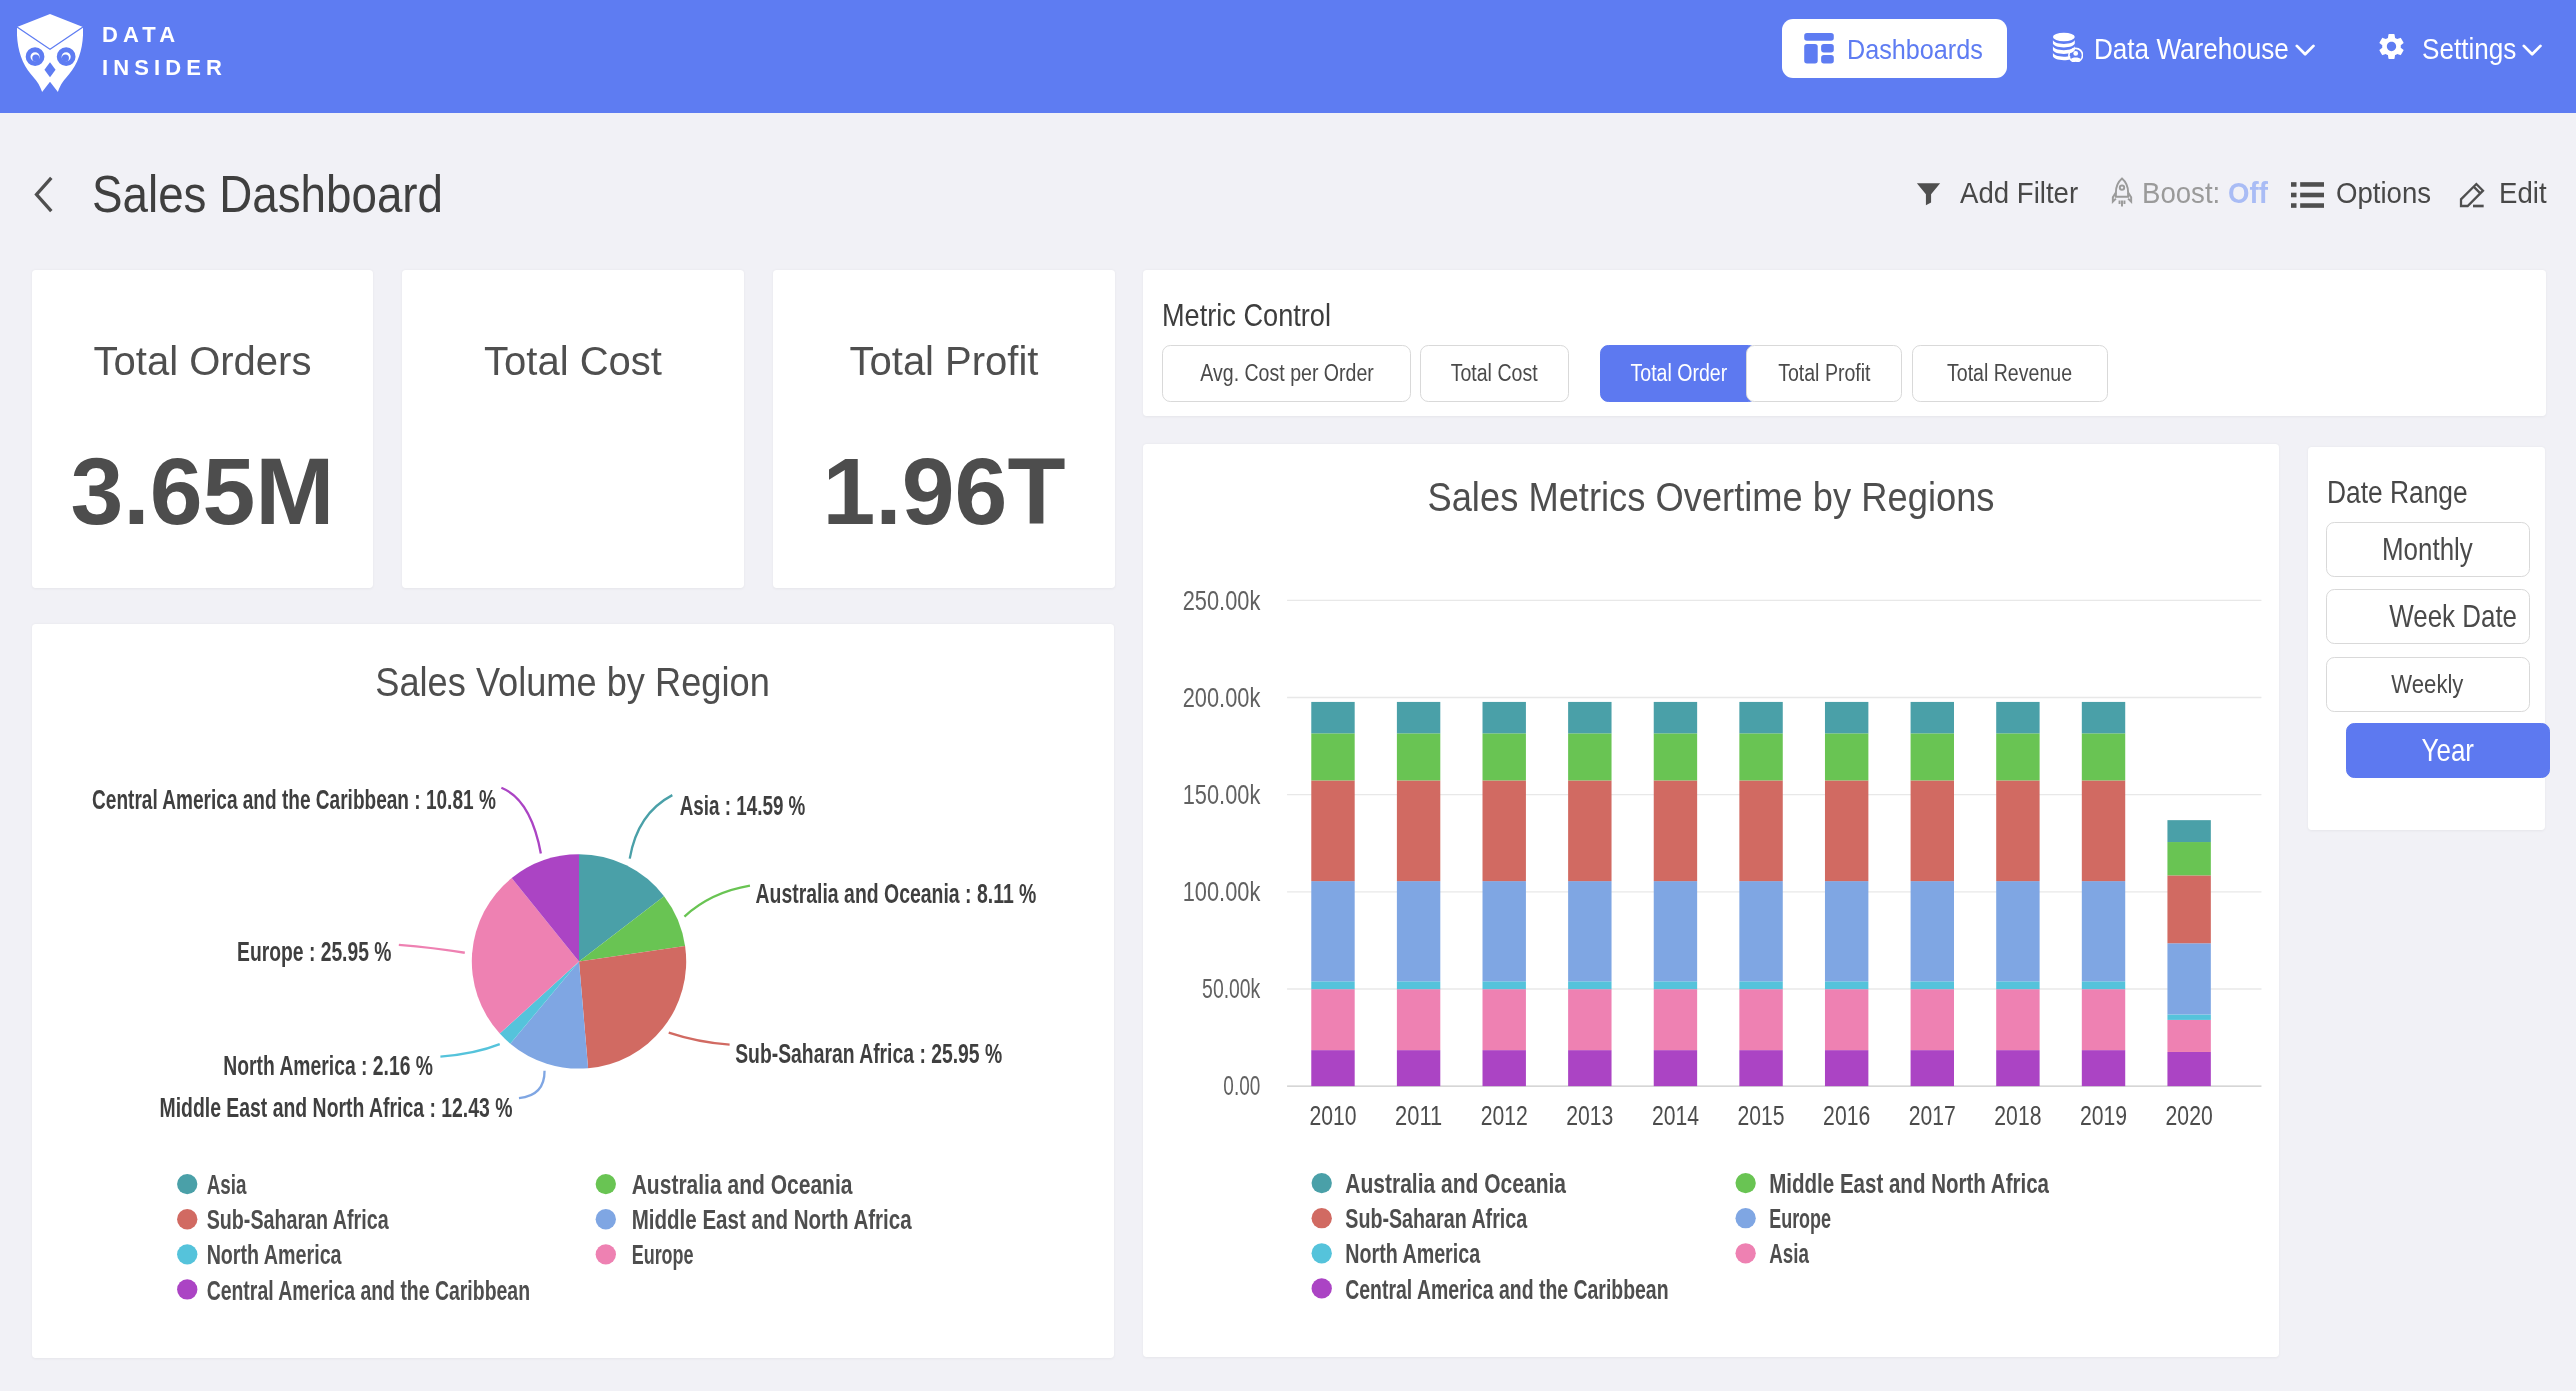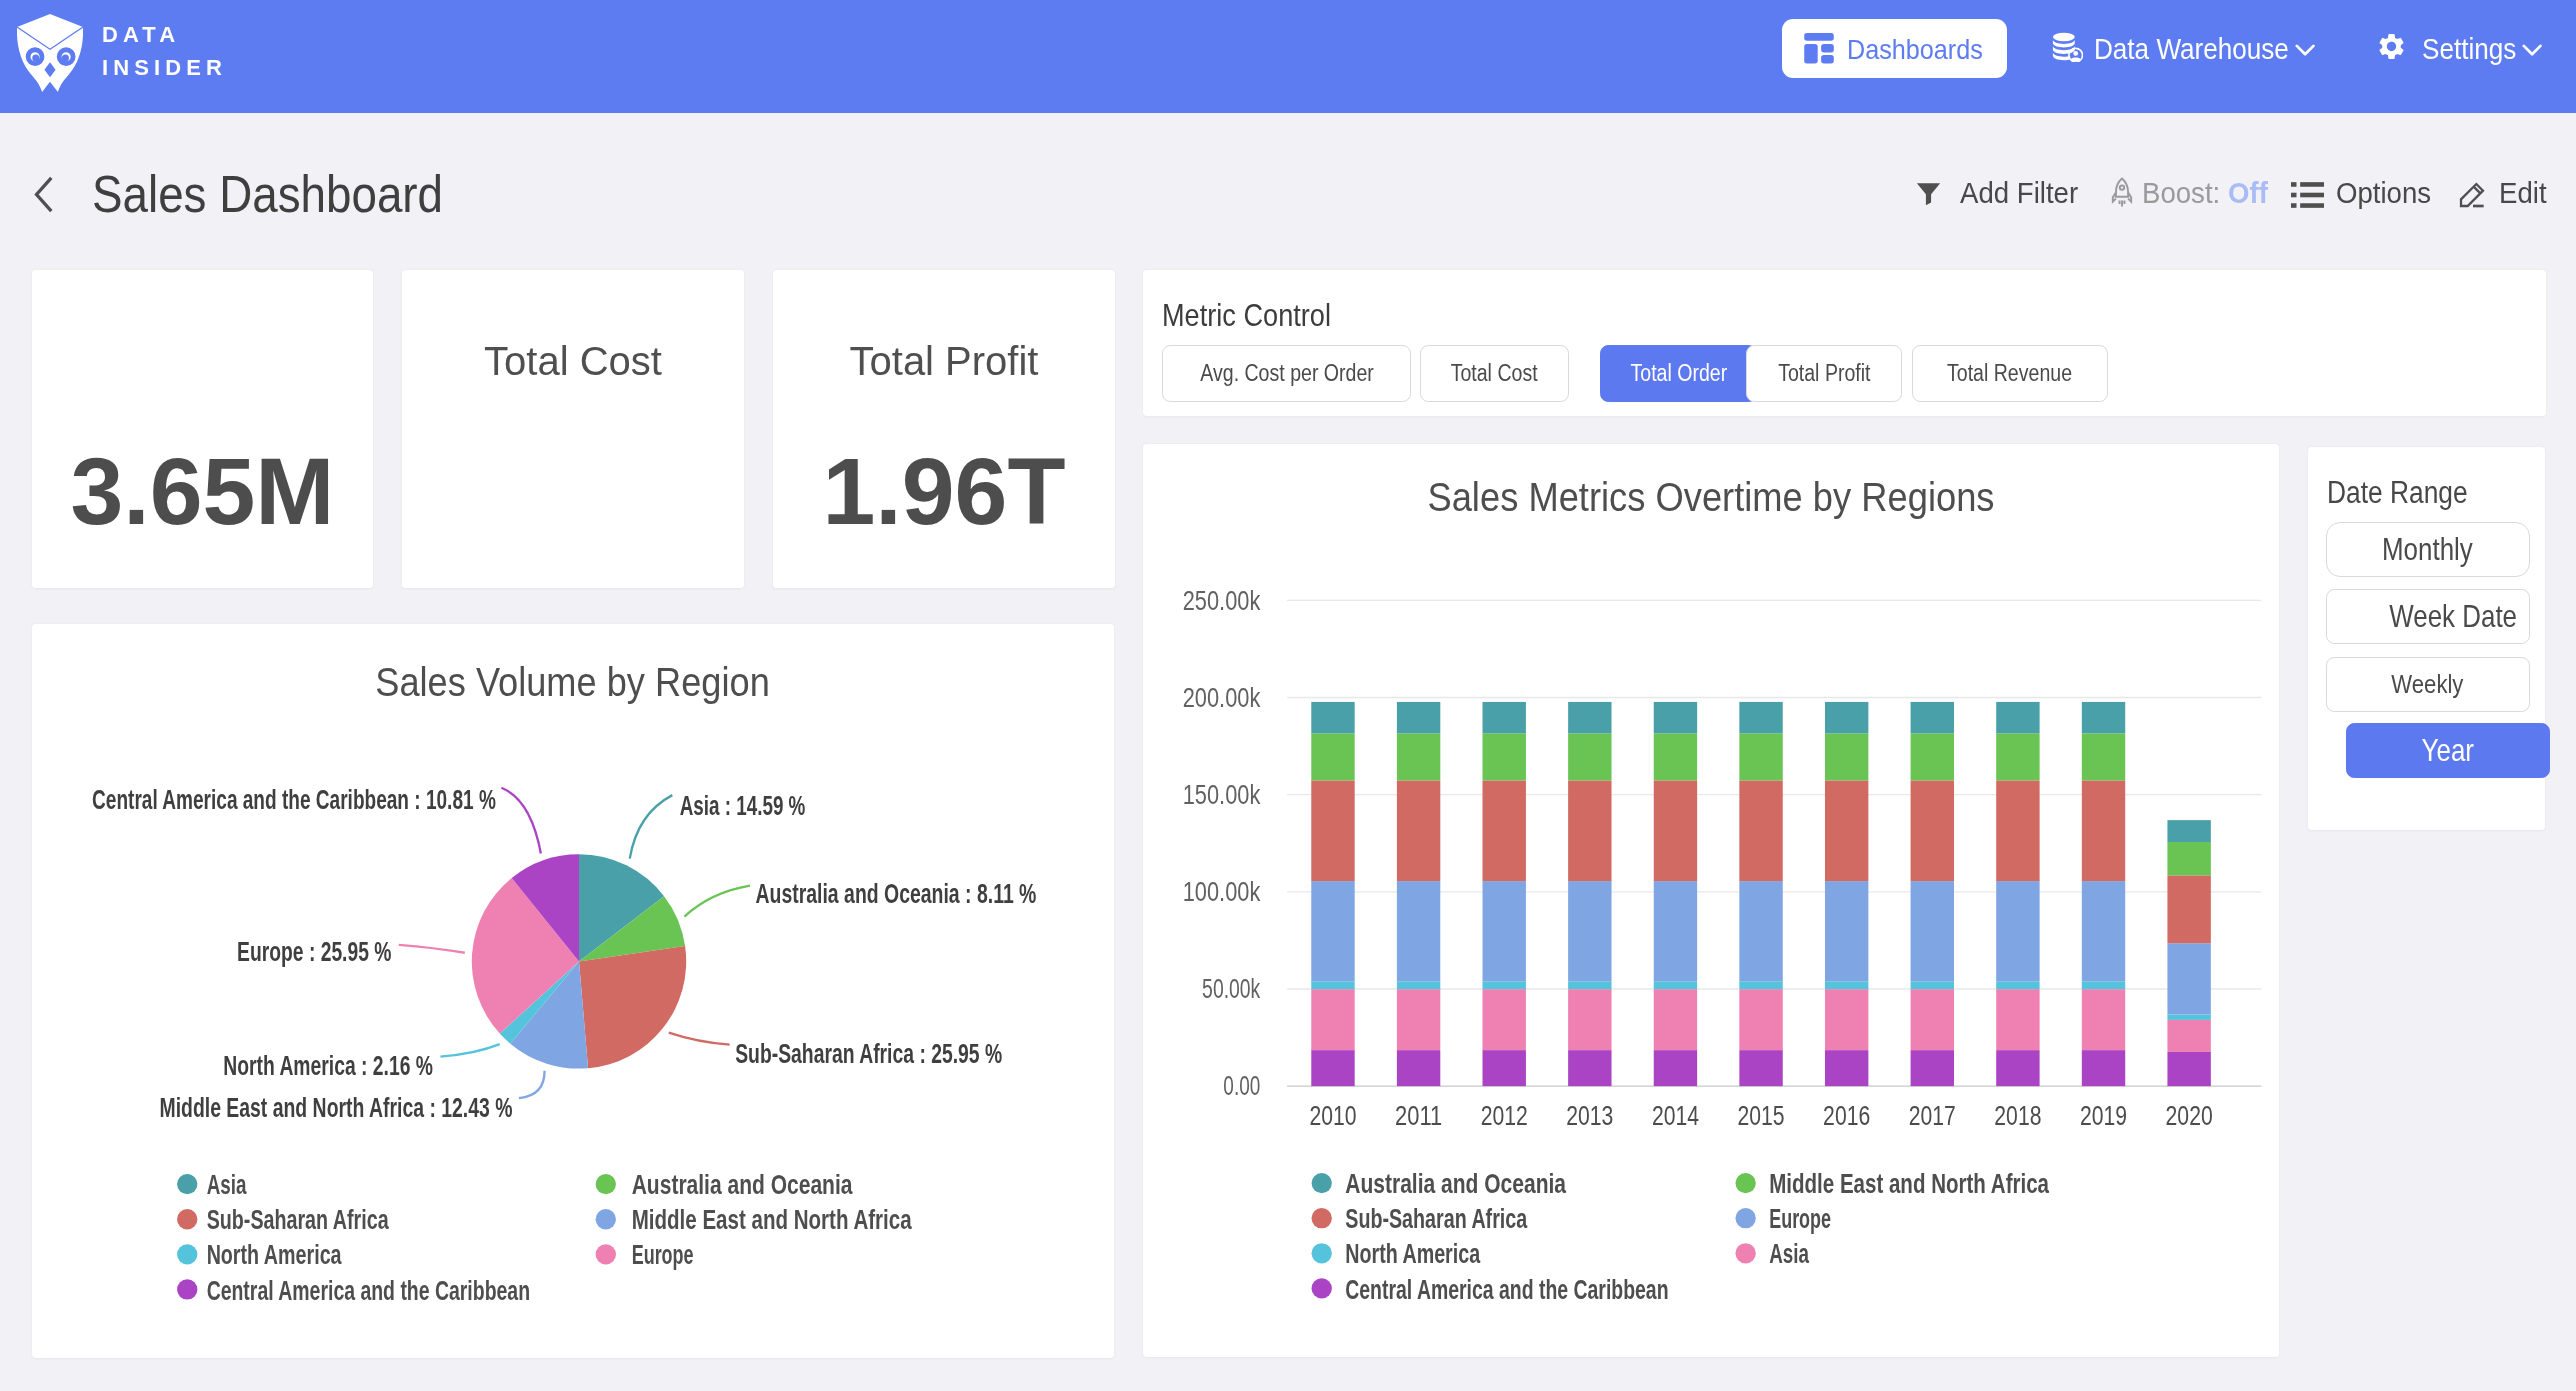--- a/index.html
+++ b/index.html
@@ -92,20 +92,21 @@
 <div class="aicon" style="left:2457px;"><svg width="32" height="32" viewBox="0 0 24 24">
       <g fill="none" stroke="#4f4f4f" stroke-width="1.7">
         <path d="M14.5 4.5 L19.5 9.5 L8 21 L3 21 L3 16 Z"></path>
         <path d="M12.5 6.5 L17.5 11.5"></path>
         <path d="M12 21 L20 21" stroke-width="2"></path>
       </g>
     </svg></div>
 <div class="act" style="left:2499px;">Edit</div>
 
 <div class="card" style="left:32px;top:270px;width:341px;height:318px;">
+  <div class="kpi-t">Total Orders</div>
     <div class="kpi-n">3.65M</div>
 </div>
 <div class="card" style="left:402px;top:270px;width:342px;height:318px;">
   <div class="kpi-t">Total Cost</div>
 </div>
 <div class="card" style="left:773px;top:270px;width:342px;height:318px;">
   <div class="kpi-t">Total Profit</div>
     <div class="kpi-n">1.96T</div>
 </div>
 
@@ -282,21 +283,21 @@
 <circle cx="1889.5" cy="1281" r="11" fill="#69c453"></circle>
 <text x="1915" y="1292" font-size="30" font-weight="bold" fill="#4e4e4e" textLength="303" lengthAdjust="spacingAndGlyphs">Middle East and North Africa</text>
 <circle cx="1889.5" cy="1319" r="11" fill="#7fa6e3"></circle>
 <text x="1915" y="1330" font-size="30" font-weight="bold" fill="#4e4e4e" textLength="67" lengthAdjust="spacingAndGlyphs">Europe</text>
 <circle cx="1889.5" cy="1357" r="11" fill="#ee81b2"></circle>
 <text x="1915" y="1368" font-size="30" font-weight="bold" fill="#4e4e4e" textLength="43" lengthAdjust="spacingAndGlyphs">Asia</text>
 </svg>
 
 <div class="card" style="left:2308px;top:447px;width:237px;height:383px;">
   <div style="position:absolute;left:18.5px;top:28px;font-size:31px;color:#474747;transform:scaleX(0.85);transform-origin:left;white-space:nowrap;">Date Range</div>
-  <div class="btn" style="left:17.6px;top:75px;width:204px;height:55px;font-size:30.5px;border-radius:14px;">
+  <div class="btn" style="left:17.6px;top:75px;width:204px;height:55px;font-size:30.5px;">
       <span>Monthly</span>
     </div>
   <div class="btn" style="left:17.6px;top:142px;width:204px;height:55px;font-size:30.5px;justify-content:flex-end;">
       <span>Week Date</span>
     </div>
   <div class="btn" style="left:17.6px;top:210px;width:204px;height:55px;font-size:26px;">
       <span>Weekly</span>
     </div>
   <div class="btn sel" style="left:17.6px;top:276px;width:204px;height:55px;font-size:30.5px;">
       <span>Year</span>

